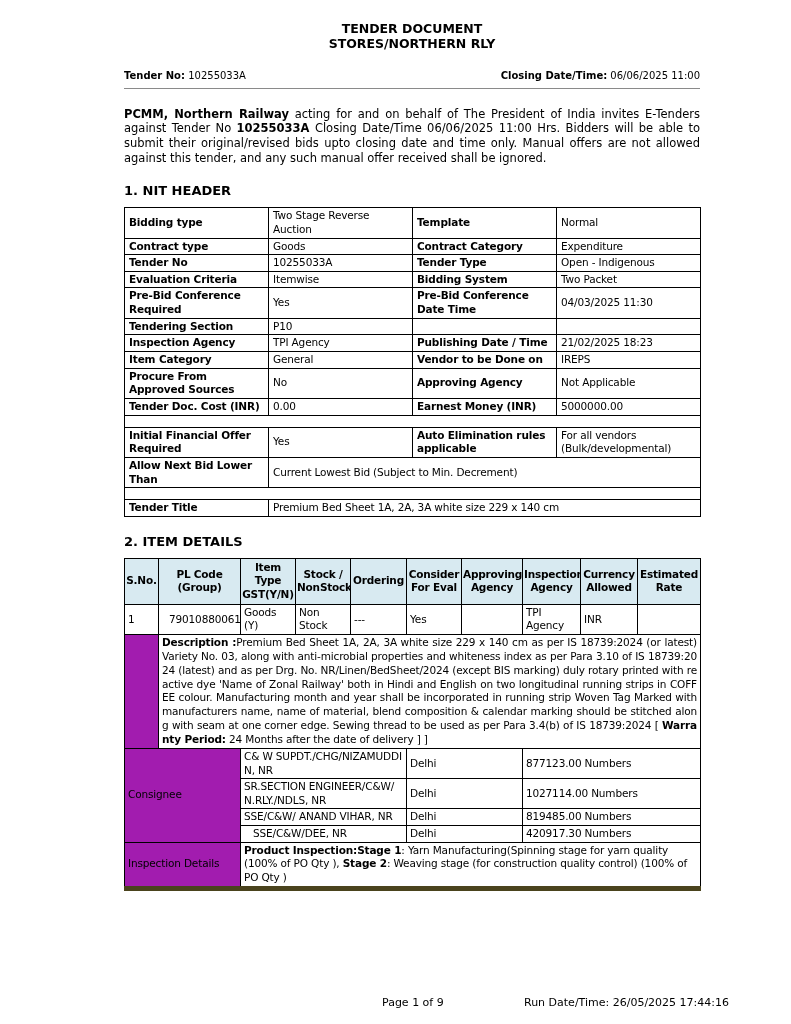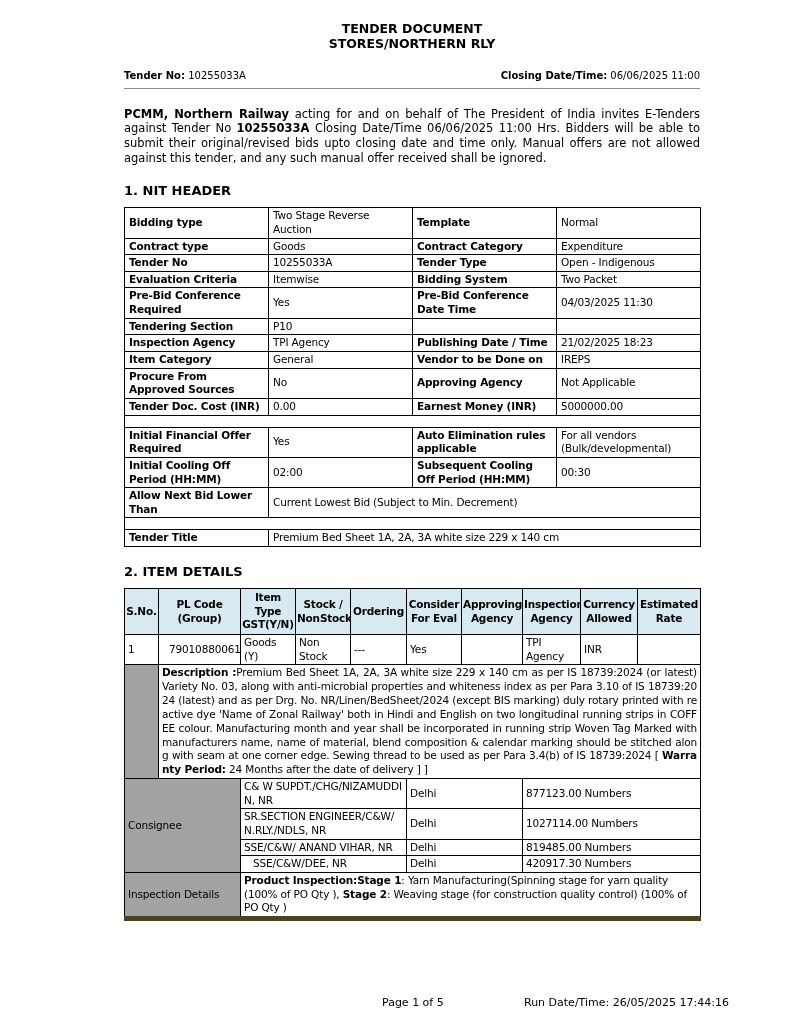--- a/index.html
+++ b/index.html
@@ -17,21 +17,21 @@
   .intro b{font-weight:bold;}
   .section-h{font-size:13px;font-weight:bold;margin:17px 0 9px 0;}
   table{border-collapse:collapse;width:576px;table-layout:fixed;font-size:10.5px;letter-spacing:-0.15px;}
   td,th{border:1px solid #000;padding:1px 4px;vertical-align:middle;line-height:1.3;overflow:hidden;}
   .nit td.lab{font-weight:bold;margin-left:48px;}
   tr.spacer td{height:11px;border-left:1px solid #000;border-right:1px solid #000;padding:0;}
   .items th{background:#d8eaf1;font-weight:bold;text-align:center;padding:2px 1px;letter-spacing:-0.2px;}
   .items td{padding:1px 3px;}
   .items{border-bottom:5px solid #4a431d;}
   .desc-cell{word-break:break-all;text-align:justify;line-height:1.32;padding:2px 4px;}
-  .gray{background:#a3a3a3;}
+  .gray{background:#a21caf;}
   .footer{position:absolute;bottom:14px;left:0;right:0;height:14px;font-size:11px;}
   .footer .pg{position:absolute;left:382px;}
   .footer .run{position:absolute;left:524px;}
 </style>
 </head>
 <body>
 
 <div class="page">
   <div class="content">
 
@@ -120,26 +120,20 @@
             <td>5000000.00</td>
           </tr>
       <tr class="spacer">
             <td colspan="4"></td>
           </tr>
       <tr>
             <td class="lab">Initial Financial Offer Required</td>
             <td>Yes</td>
             <td class="lab">Auto Elimination rules applicable</td>
             <td>For all vendors (Bulk/developmental)</td>
-          </tr>
-      <tr>
-            <td class="lab">Initial Cooling Off Period (HH:MM)</td>
-            <td>02:00</td>
-            <td class="lab">Subsequent Cooling Off Period (HH:MM)</td>
-            <td>00:30</td>
           </tr>
       <tr>
             <td class="lab">Allow Next Bid Lower Than</td>
             <td colspan="3">Current Lowest Bid (Subject to Min. Decrement)</td>
           </tr>
       <tr class="spacer">
             <td colspan="4"></td>
           </tr>
       <tr>
             <td class="lab">Tender Title</td>
@@ -216,16 +210,16 @@
       <tr>
         <td colspan="2" class="gray">Inspection Details</td>
         <td colspan="8"><b>Product Inspection:Stage 1</b><span>: Yarn Manufacturing(Spinning stage for yarn quality (100% of PO Qty ), </span><b>Stage 2</b><span>: Weaving stage (for construction quality control) (100% of PO Qty )</span></td>
       </tr>
     </tbody>
       </table>
 
   </div>
 
   <div class="footer">
-    <span class="pg">Page 1 of 5</span>
+    <span class="pg">Page 1 of 9</span>
     <span class="run">Run Date/Time: 26/05/2025 17:44:16</span>
   </div>
 </div>
 
 </body></html>

